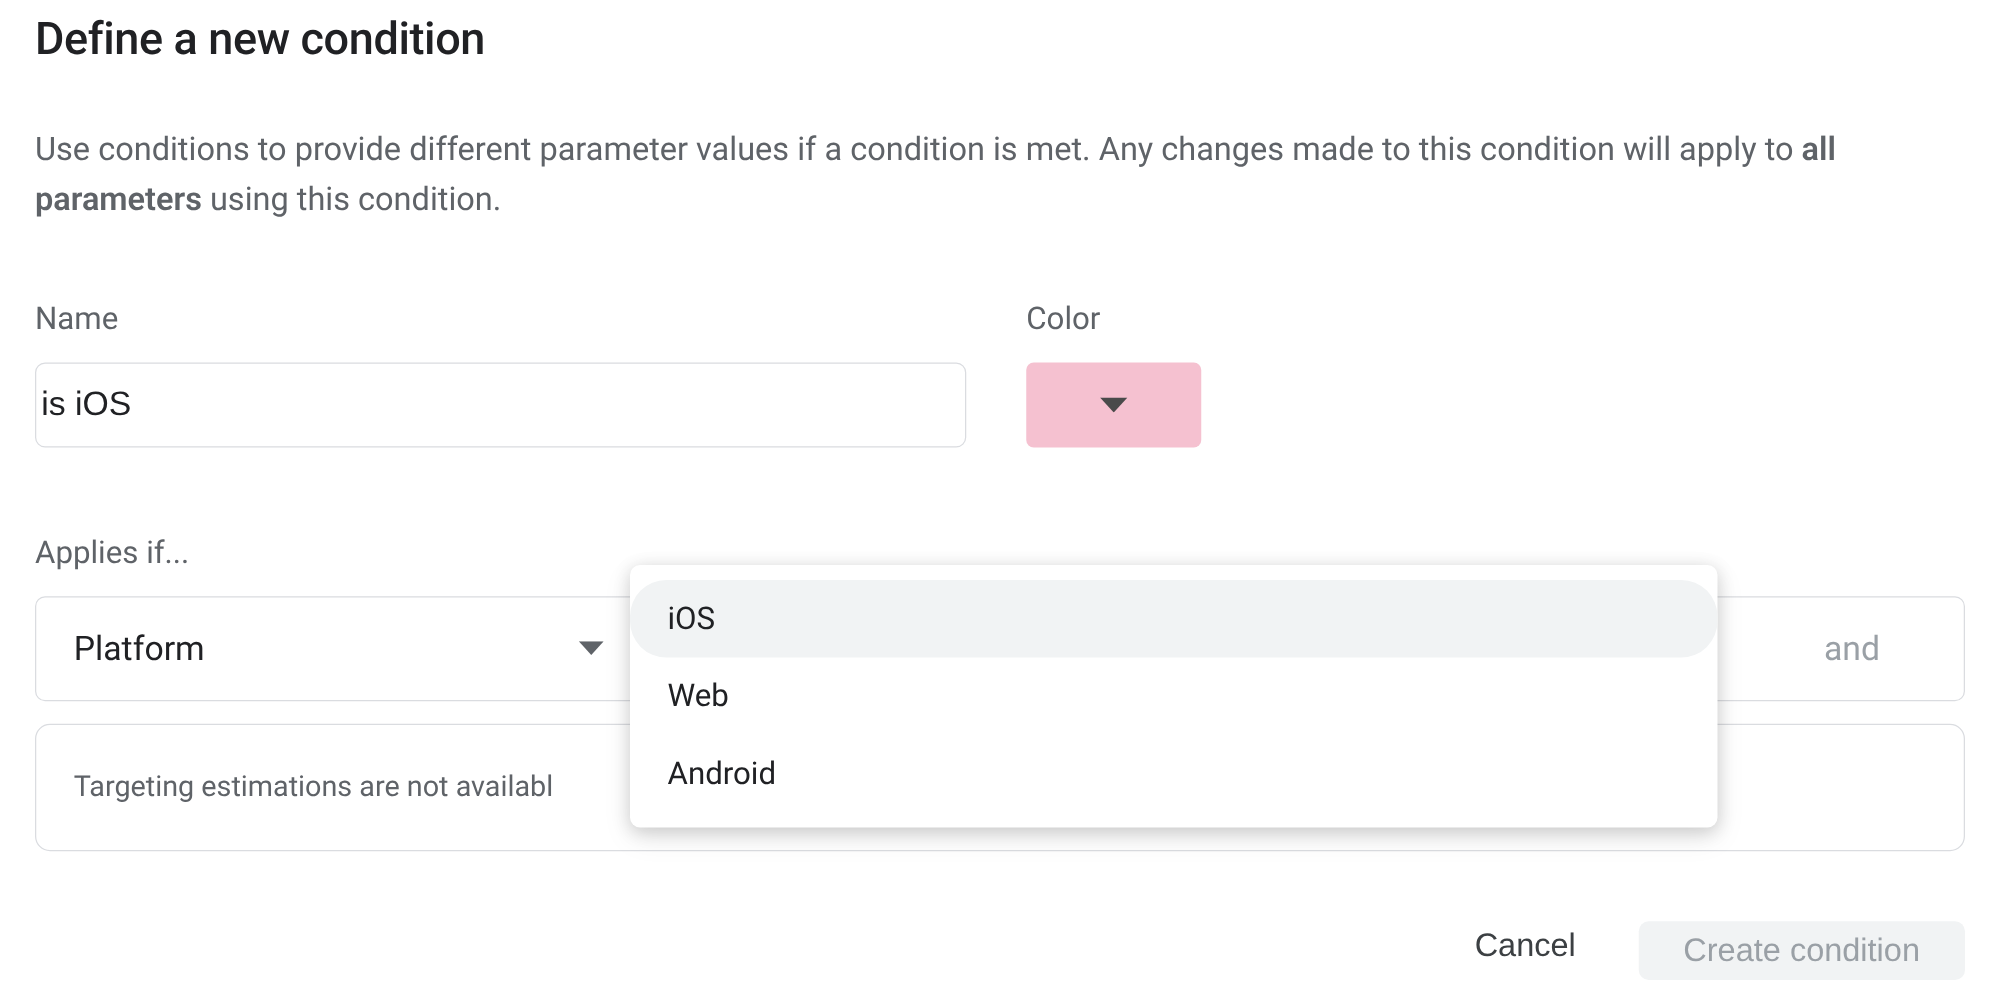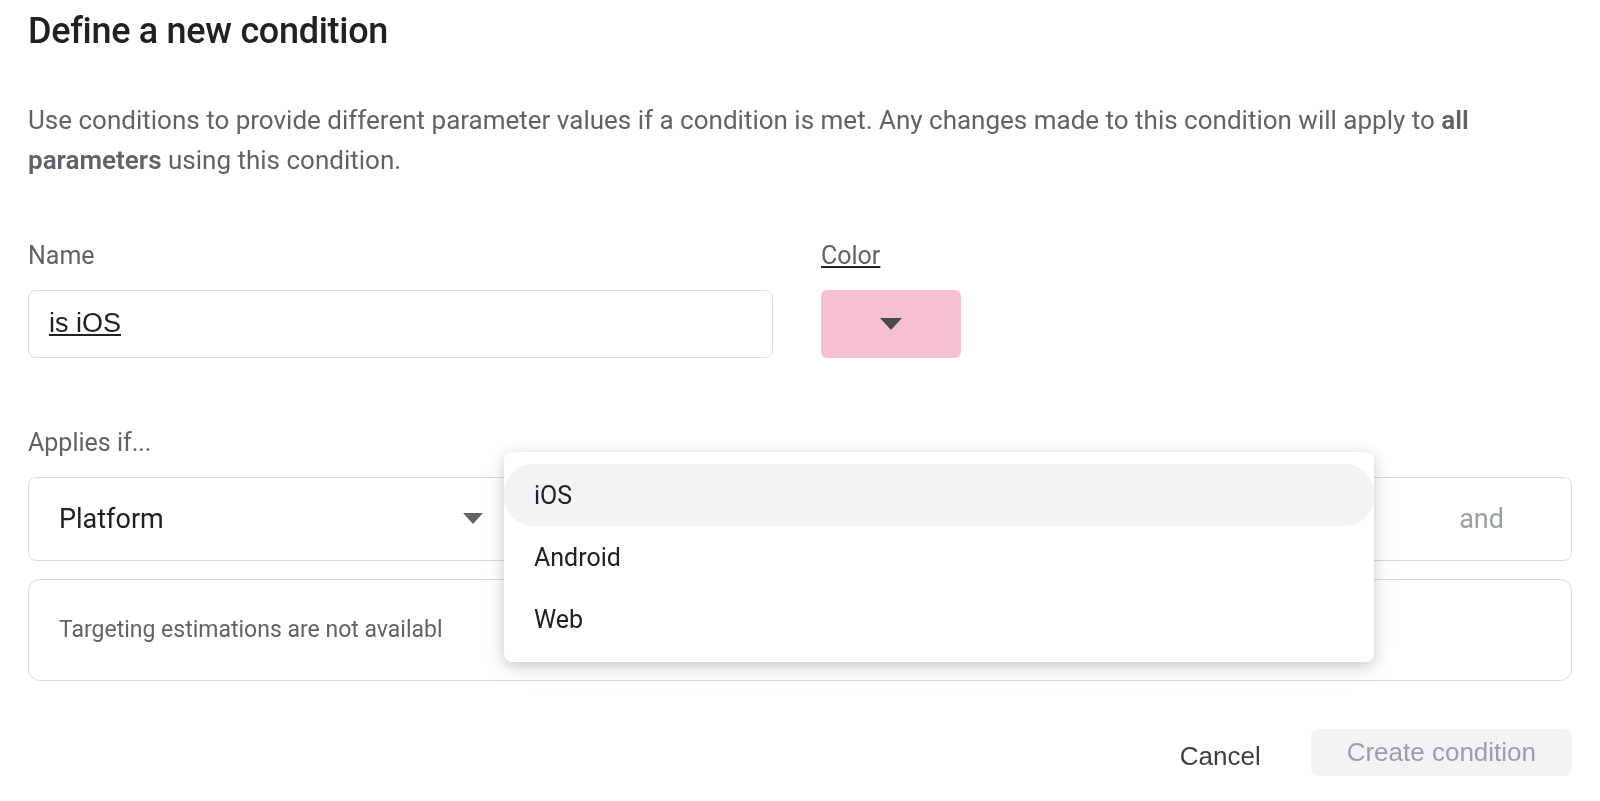--- a/index.html
+++ b/index.html
@@ -35,39 +35,37 @@
     .row-top {
       display: flex;
       gap: 48px;
       margin-bottom: 70px;
     }
     .field-name {
       width: 745px;
     }
     .field-color {
       width: 200px;
-      text-decoration: underline;
     }
     .label {
       font-size: 25px;
       color: #5f6368;
       margin-bottom: 20px;
       display: block;
     }
     .text-input {
       width: 100%;
       height: 68px;
       border: 1px solid #dadce0;
       border-radius: 8px;
       font-size: 27px;
-      padding: 0 20px;
+      padding: 0 4px;
       color: #202124;
       background: #fff;
       outline: none;
-      text-decoration: underline;
     }
     .color-select {
       width: 140px;
       height: 68px;
       background: #f5c1d0;
       border: none;
       border-radius: 6px;
       display: flex;
       align-items: center;
       justify-content: center;
@@ -145,21 +143,21 @@
       align-items: center;
       padding: 0 30px;
     }
     .targeting-text {
       font-size: 23px;
       color: #5f6368;
     }
     .footer {
       display: flex;
       justify-content: flex-end;
-      align-items: flex-start;
+      align-items: flex-end;
       gap: 42px;
       margin-top: 48px;
     }
     .btn-cancel {
       background: transparent;
       border: none;
       font-size: 26px;
       font-weight: 500;
       color: #3c4043;
       cursor: pointer;
@@ -216,20 +214,20 @@
     <span class="and-text">and</span>
   </div>
 
   <div class="targeting-box">
     <span class="targeting-text">Targeting estimations are not availabl</span>
   </div>
 </div>
 
 <div class="dropdown-menu">
   <div class="dropdown-item highlighted">iOS</div>
+  <div class="dropdown-item">Web</div>
   <div class="dropdown-item">Android</div>
-  <div class="dropdown-item">Web</div>
 </div>
 
 <div class="footer">
   <button class="btn-cancel">Cancel</button>
   <button class="btn-create">Create condition</button>
 </div>
 
 </body></html>

